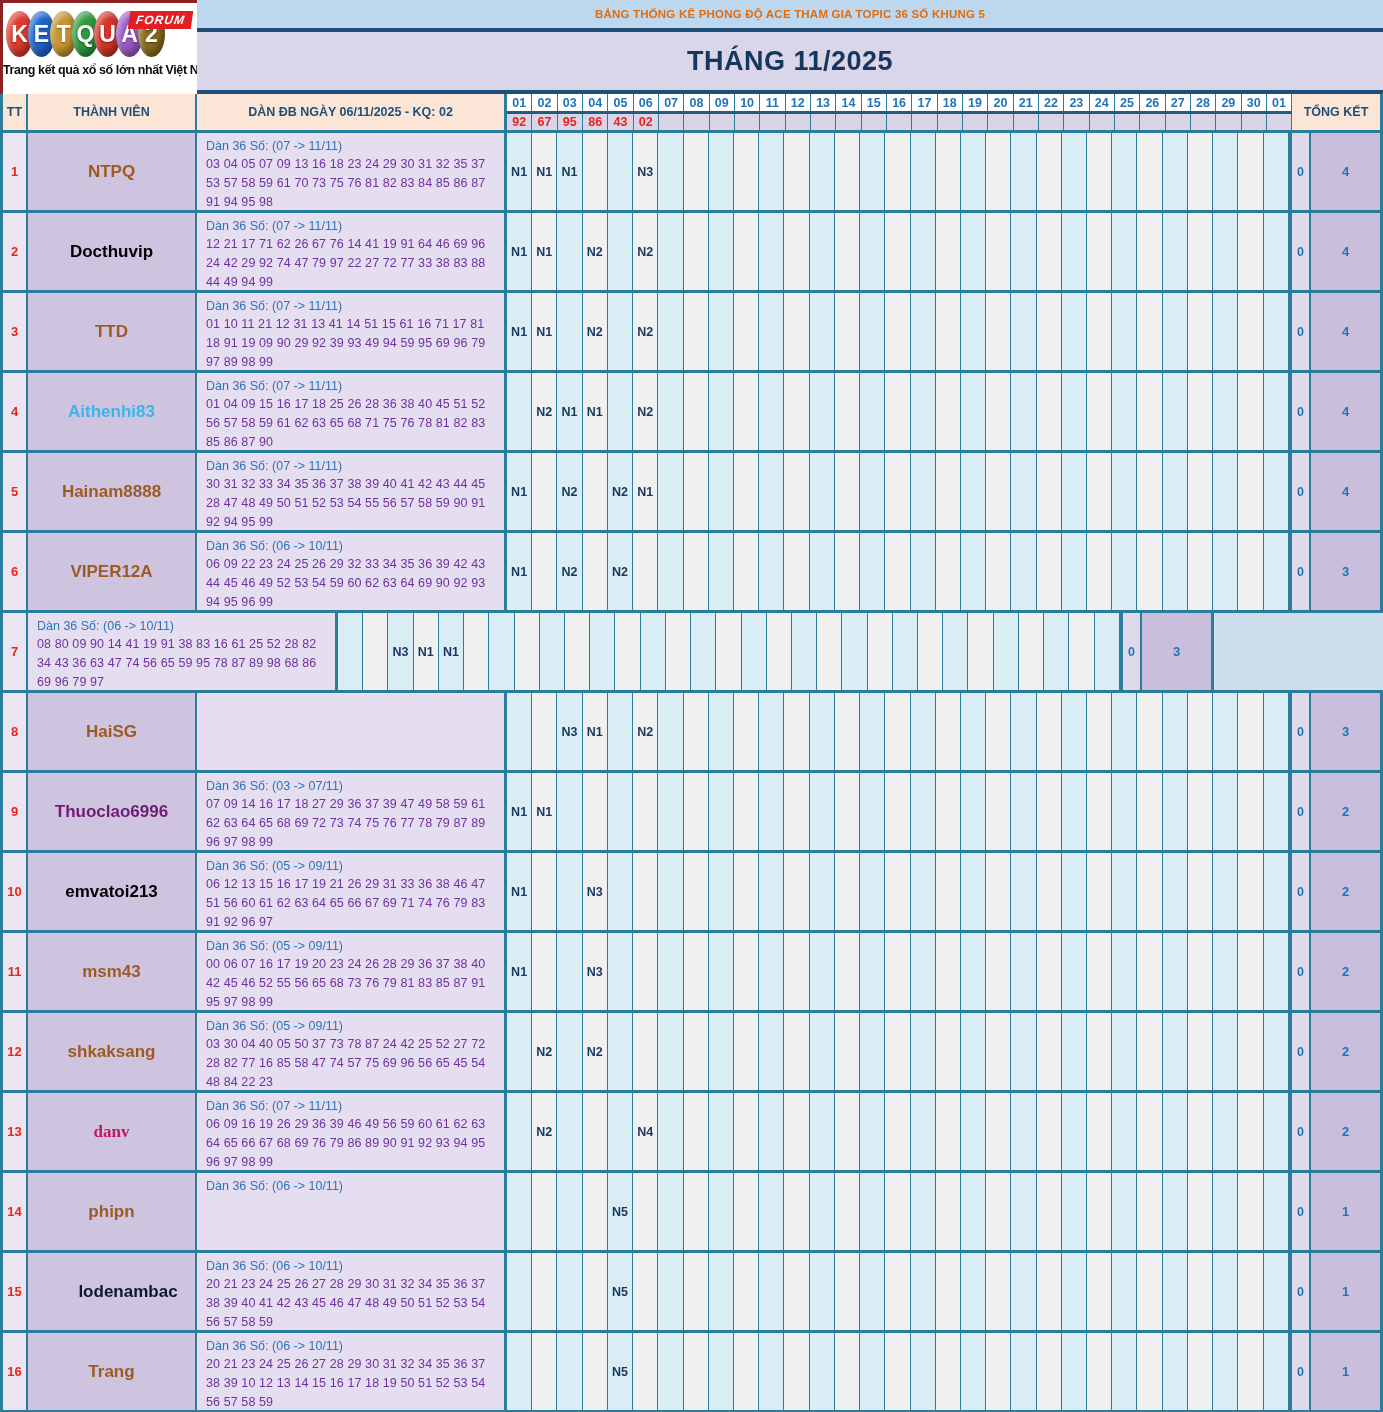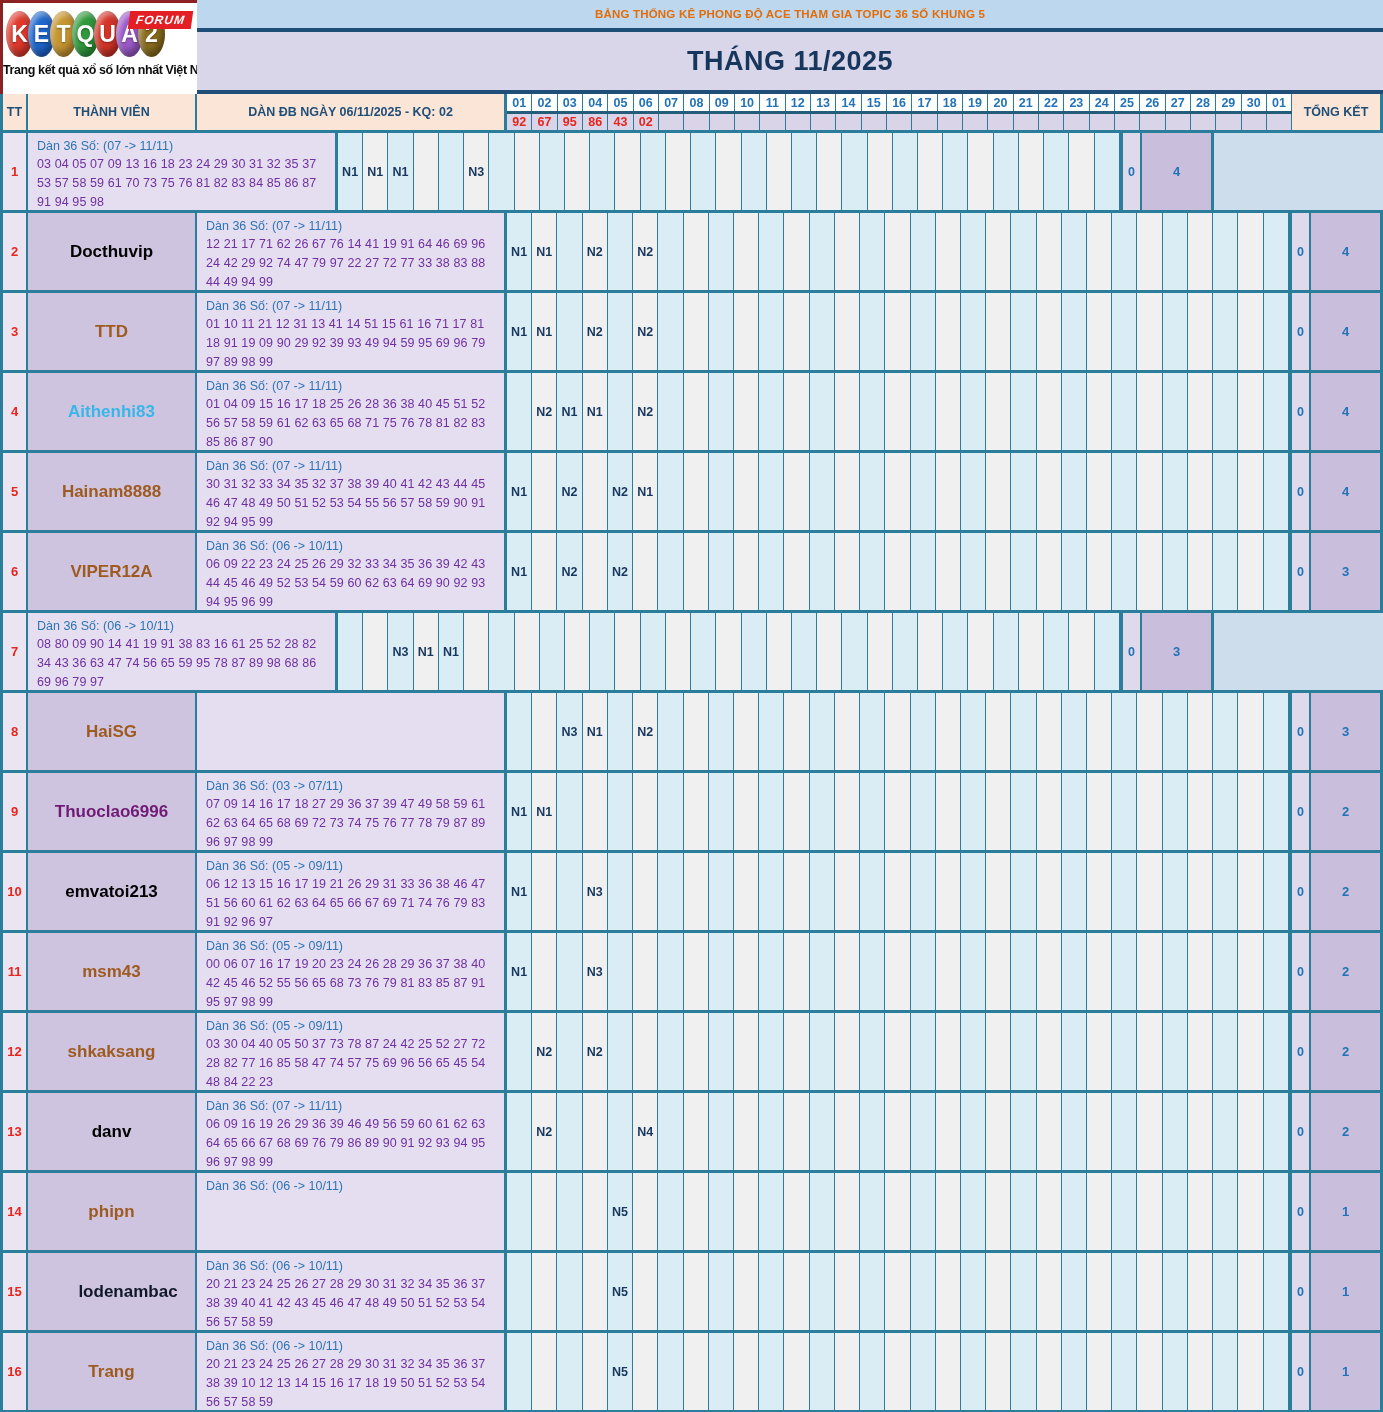--- a/index.html
+++ b/index.html
@@ -152,20 +152,21 @@
         <div class="resc"></div>
         <div class="resc"></div>
         <div class="resc"></div>
       </div>
     <div class="th-cell th-tk">TỔNG KẾT</div>
   </div>
 
   <div class="tbody">
       <div class="row">
         <div class="c c-tt">1</div>
+        <div class="c c-mem" style="color: rgb(157, 90, 33);">NTPQ</div>
         <div class="c-dan">
           <div class="dan-title">Dàn 36 Số: (07 -&gt; 11/11)</div>
           <div class="dan-nums">03 04 05 07 09 13 16 18 23 24 29 30 31 32 35 37 53 57 58 59 61 70 73 75 76 81 82 83 84 85 86 87 91 94 95 98</div>
         </div>
         <div class="c-days">
           <div class="dc odd">N1</div>
           <div class="dc even">N1</div>
           <div class="dc odd">N1</div>
           <div class="dc even"></div>
           <div class="dc odd"></div>
@@ -326,21 +327,21 @@
           <div class="dc odd"></div>
         </div>
         <div class="c c-tk0">0</div>
         <div class="c c-tkv">4</div>
       </div>
       <div class="row">
         <div class="c c-tt">5</div>
         <div class="c c-mem" style="color: rgb(157, 90, 33);">Hainam8888</div>
         <div class="c-dan">
           <div class="dan-title">Dàn 36 Số: (07 -&gt; 11/11)</div>
-          <div class="dan-nums">30 31 32 33 34 35 32 37 38 39 40 41 42 43 44 45 46 47 48 49 50 51 52 53 54 55 56 57 58 59 90 91 92 94 95 99</div>
+          <div class="dan-nums">30 31 32 33 34 35 36 37 38 39 40 41 42 43 44 45 28 47 48 49 50 51 52 53 54 55 56 57 58 59 90 91 92 94 95 99</div>
         </div>
         <div class="c-days">
           <div class="dc odd">N1</div>
           <div class="dc even"></div>
           <div class="dc odd">N2</div>
           <div class="dc even"></div>
           <div class="dc odd">N2</div>
           <div class="dc even">N1</div>
           <div class="dc odd"></div>
           <div class="dc even"></div>
@@ -663,21 +664,21 @@
           <div class="dc even"></div>
           <div class="dc odd"></div>
           <div class="dc even"></div>
           <div class="dc odd"></div>
         </div>
         <div class="c c-tk0">0</div>
         <div class="c c-tkv">2</div>
       </div>
       <div class="row">
         <div class="c c-tt">13</div>
-        <div class="c c-mem" style="color: #000000;">danv</div>
+        <div class="c c-mem" style="color: #be185d; font-family: Liberation Serif, serif;">danv</div>
         <div class="c-dan">
           <div class="dan-title">Dàn 36 Số: (07 -&gt; 11/11)</div>
           <div class="dan-nums">06 09 16 19 26 29 36 39 46 49 56 59 60 61 62 63 64 65 66 67 68 69 76 79 86 89 90 91 92 93 94 95 96 97 98 99</div>
         </div>
         <div class="c-days">
           <div class="dc odd"></div>
           <div class="dc even">N2</div>
           <div class="dc odd"></div>
           <div class="dc even"></div>
           <div class="dc odd"></div>

